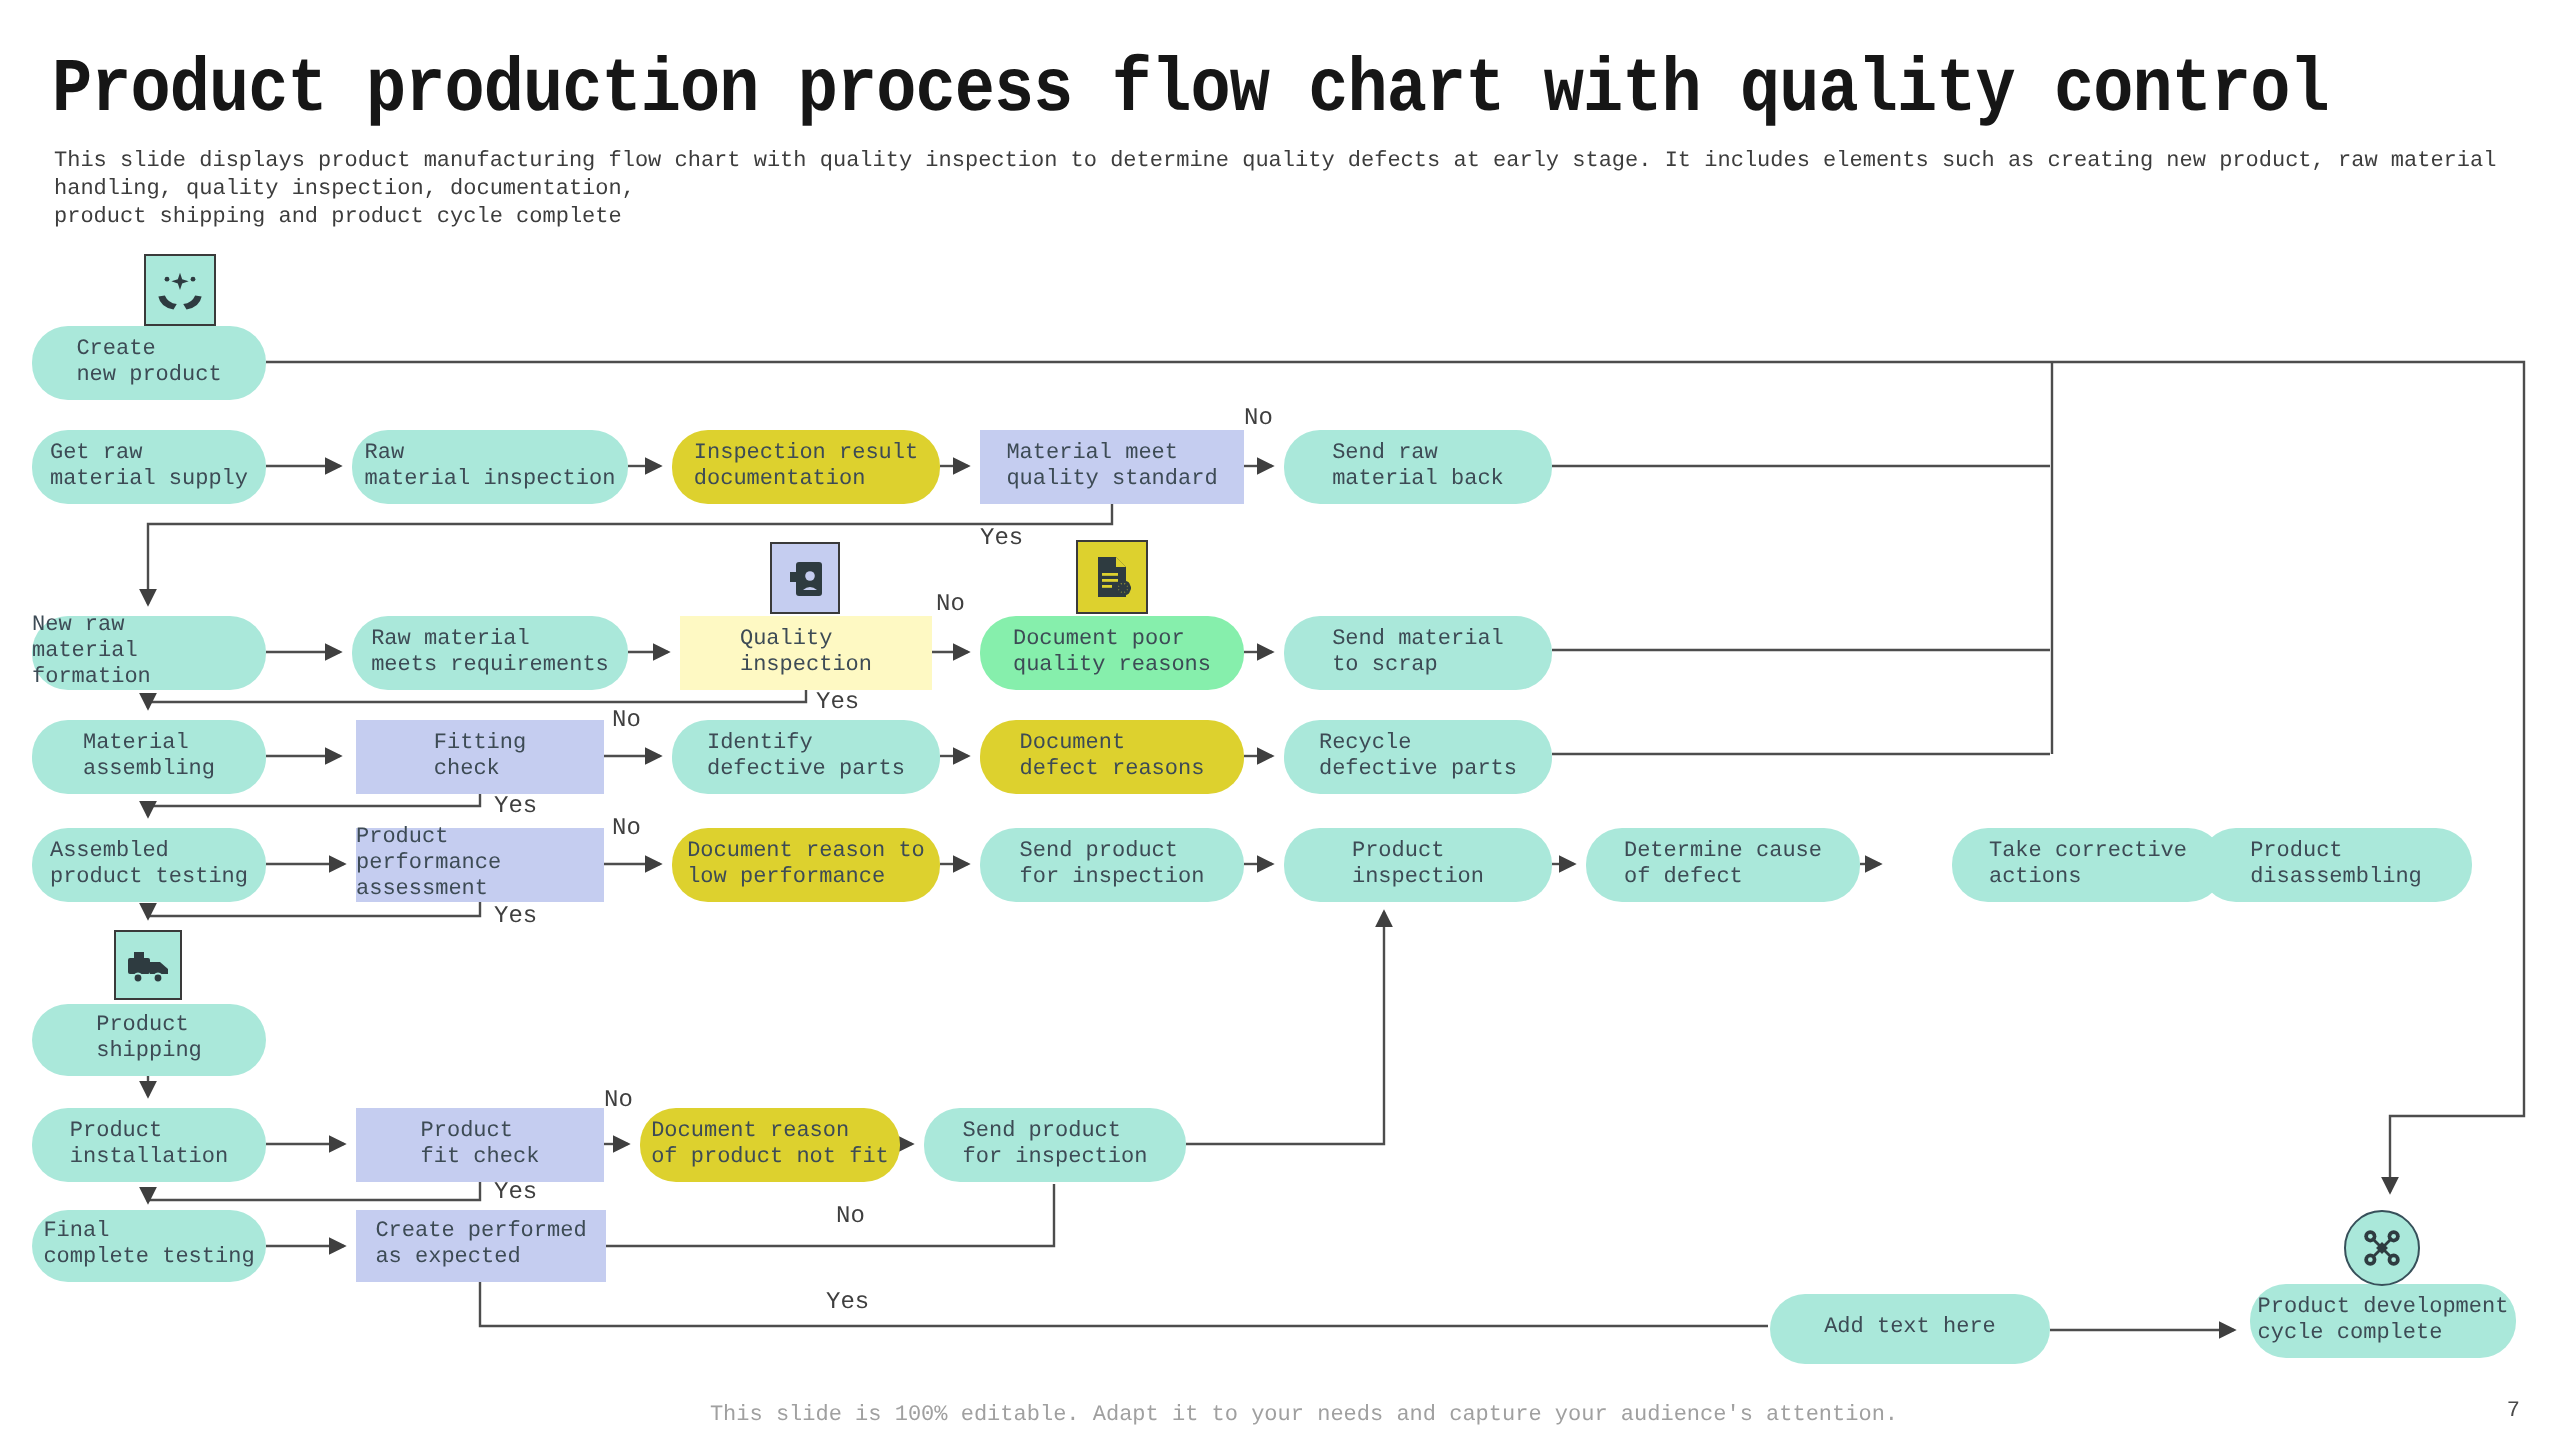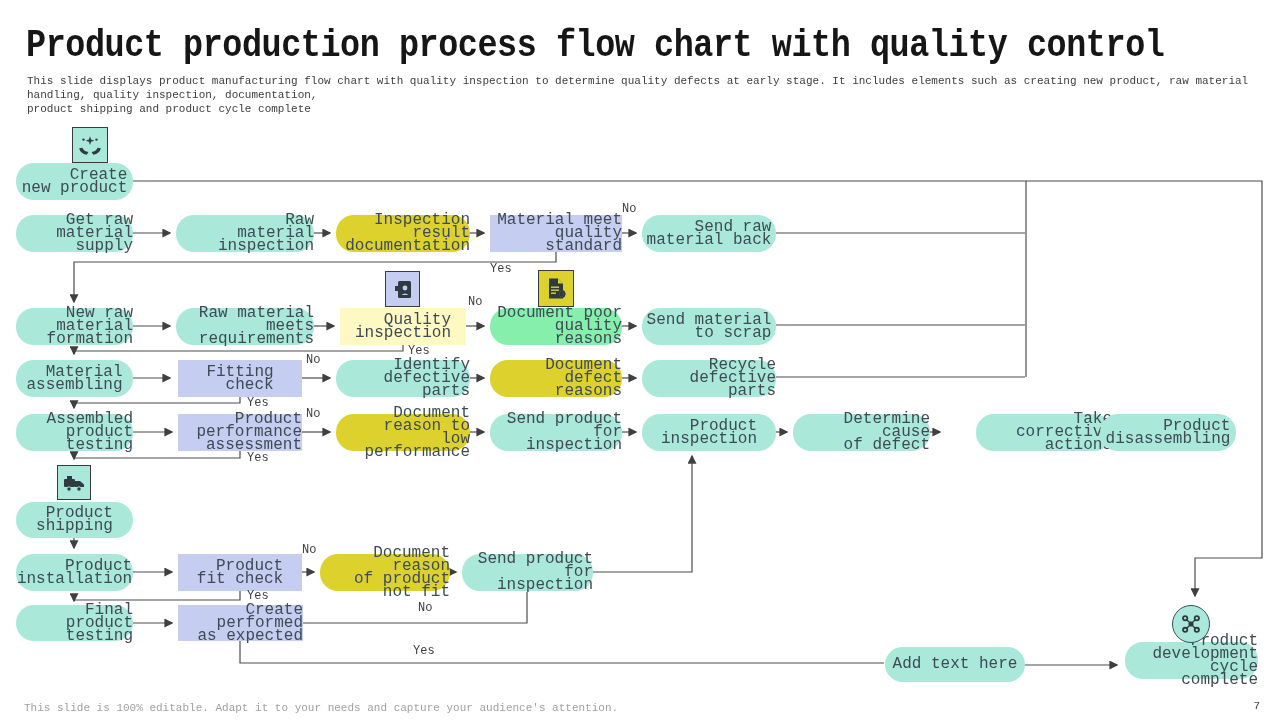--- a/index.html
+++ b/index.html
@@ -2,31 +2,31 @@
 <html><head>
 <meta charset="utf-8">
 <style>
   html,body{margin:0;padding:0;background:#e9e9e9;}
   #slide{position:relative;width:1280px;height:720px;background:#ffffff;overflow:hidden;
          font-family:Liberation Mono, monospace;}
   #title{position:absolute;left:26px;top:24px;font-size:38px;font-weight:bold;color:#161616;
          white-space:nowrap;transform:scaleX(.88);transform-origin:left center;letter-spacing:-.5px;}
   #subtitle{position:absolute;left:27px;top:74px;width:1240px;font-size:11px;line-height:14px;
             color:#3d3d3d;white-space:pre-line;}
-  .node{position:absolute;display:flex;align-items:center;justify-content:center;text-align:right;
-        font-size:16px;line-height:13px;color:#3d4b55;white-space:pre-line;box-sizing:border-box;}
+  .node{position:absolute;display:flex;align-items:center;justify-content:center;text-align:left;
+        font-size:11px;line-height:13px;color:#3d4b55;white-space:pre-line;box-sizing:border-box;}
   .pill{border-radius:18px;}
   .rect{border-radius:0;}
   .iconbox{position:absolute;border:1px solid #3a3a3a;box-sizing:border-box;
            display:flex;align-items:center;justify-content:center;}
   .circlebox{position:absolute;border:1.4px solid #37505a;border-radius:50%;box-sizing:border-box;
              display:flex;align-items:center;justify-content:center;}
   .declabel{position:absolute;font-size:12px;color:#3f3f3f;}
   #connectors{position:absolute;left:0;top:0;width:1280px;height:720px;pointer-events:none;}
-  #footer{position:absolute;left:0;right:0;top:702px;text-align:left;font-size:11px;color:#a0a0a0;padding-left:24px;}
+  #footer{position:absolute;left:0;right:0;top:702px;text-align:center;font-size:11px;color:#a0a0a0;padding-left:24px;}
   #pagenum{position:absolute;right:20px;top:700px;font-size:11px;color:#4a4a4a;}
   svg.icon{display:block;}
 </style>
 </head>
 <body>
 
 <div id="slide">
   <div id="title">Product production process flow chart with quality control</div>
   <div id="subtitle">This slide displays product manufacturing flow chart with quality inspection to determine quality defects at early stage. It includes elements such as creating new product, raw material handling, quality inspection, documentation,
 product shipping and product cycle complete</div>
@@ -150,21 +150,21 @@
 shipping</div>
       <div class="node pill" style="left: 16px; top: 554px; width: 117px; height: 37px; background: rgb(170, 232, 218);">Product
 installation</div>
       <div class="node rect" style="left: 178px; top: 554px; width: 124px; height: 37px; background: rgb(197, 205, 240);">Product
 fit check</div>
       <div class="node pill" style="left: 320px; top: 554px; width: 130px; height: 37px; background: rgb(221, 209, 46);">Document reason
 of product not fit</div>
       <div class="node pill" style="left: 462px; top: 554px; width: 131px; height: 37px; background: rgb(170, 232, 218);">Send product
 for inspection</div>
       <div class="node pill" style="left: 16px; top: 605px; width: 117px; height: 36px; background: rgb(170, 232, 218);">Final
-product testing</div>
+complete testing</div>
       <div class="node rect" style="left: 178px; top: 605px; width: 125px; height: 36px; background: rgb(197, 205, 240);">Create performed
 as expected</div>
       <div class="node pill" style="left: 885px; top: 647px; width: 140px; height: 35px; background: rgb(170, 232, 218);">Add text here</div>
       <div class="node pill" style="left: 1125px; top: 642px; width: 133px; height: 37px; background: rgb(170, 232, 218);">Product development
 cycle complete</div>
     </div>
   <div id="labels">
       <div class="declabel" style="left: 622px; top: 202px;">No</div>
       <div class="declabel" style="left: 490px; top: 262px;">Yes</div>
       <div class="declabel" style="left: 468px; top: 295px;">No</div>

